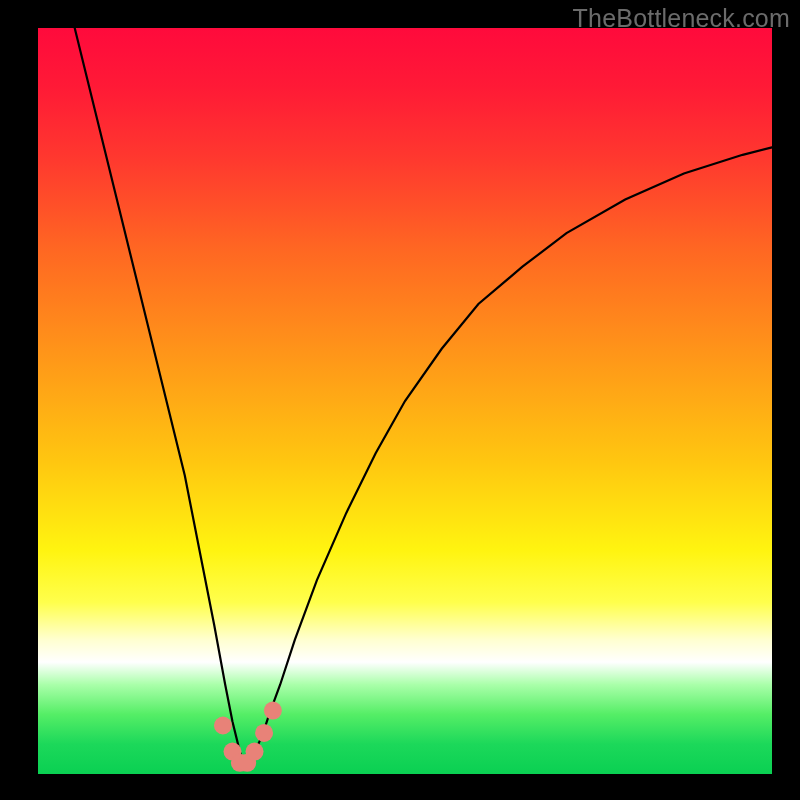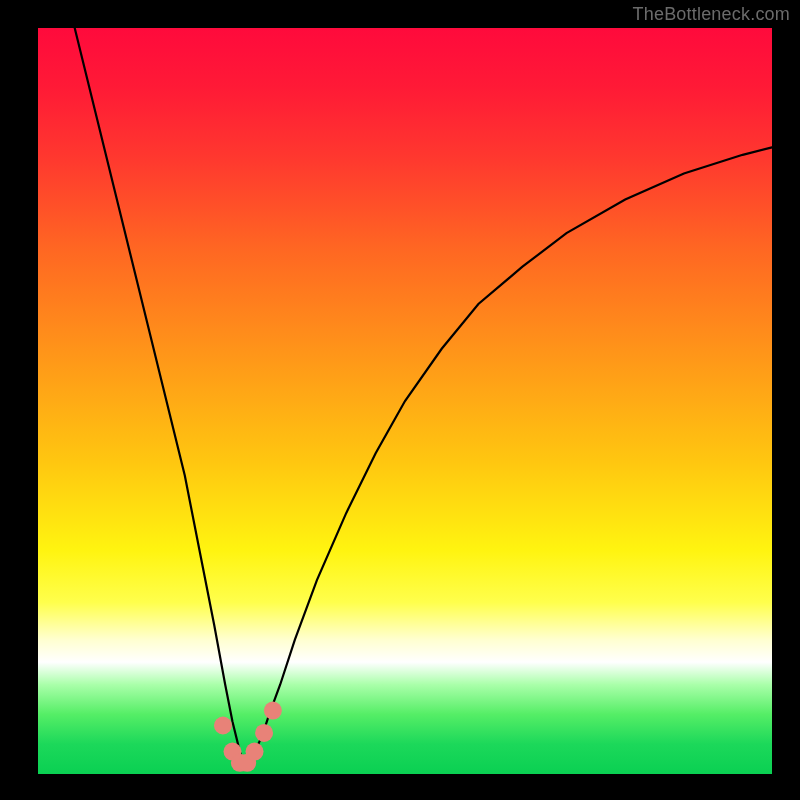--- a/index.html
+++ b/index.html
@@ -55,21 +55,21 @@
   }
   .markers circle {
     fill: #e88278;
     stroke: none;
   }
   .watermark {
     position: absolute;
     top: 4px;
     right: 10px;
     color: #6b6b6b;
-    font-size: 18px;
+    font-size: 25px;
     letter-spacing: 0.2px;
     user-select: none;
   }
 </style>
 </head>
 <body>
 
 <div class="frame">
   <div class="watermark">TheBottleneck.com</div>
 

